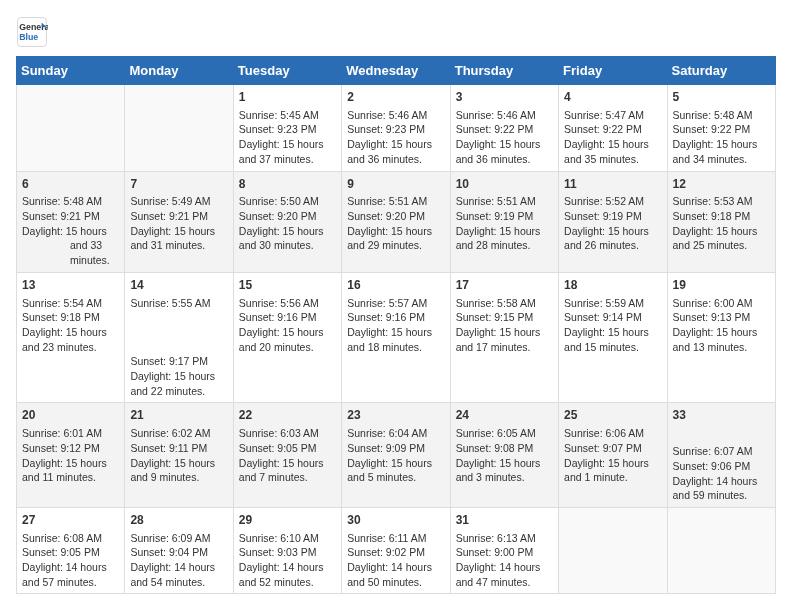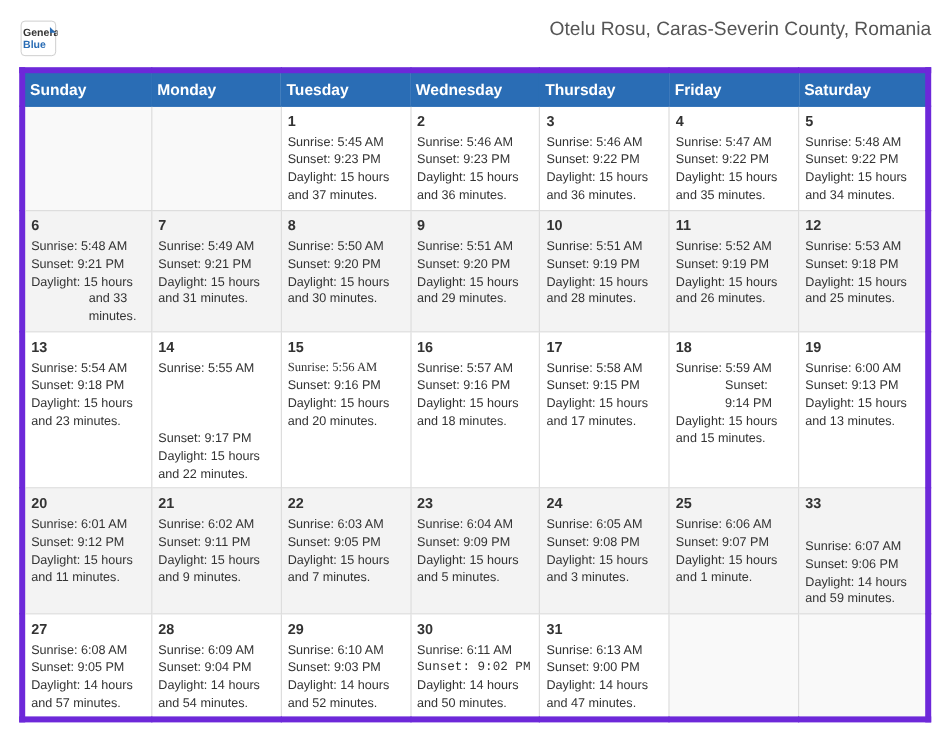--- a/index.html
+++ b/index.html
@@ -34,21 +34,21 @@
       color: #333;
       line-height: 1.1;
     }
     .location-title {
       font-size: 16px;
       color: #555;
     }
     .calendar {
       width: 100%;
       border-collapse: collapse;
-      border: 5px solid #6d28d9;
+      border: 1px solid #6d28d9;
     }
     .calendar th {
       background-color: #2a6db5;
       color: #fff;
       font-size: 13px;
       font-weight: bold;
       padding: 6px 4px;
       text-align: left;
       border: 1px solid #2a6db5;
     }
@@ -81,21 +81,20 @@
 <div class="header">
   <div class="logo">
     <svg class="logo-icon" viewBox="0 0 40 40">
       <rect x="2" y="2" width="36" height="36" rx="4" fill="#fff" stroke="#ccc" stroke-width="1"></rect>
       <text x="4" y="18" font-family="Arial" font-size="11" font-weight="bold" fill="#333">General</text>
       <text x="4" y="30" font-family="Arial" font-size="11" font-weight="bold" fill="#2a6db5">Blue</text>
       <polygon points="32,8 38,14 32,14" fill="#2a6db5"></polygon>
     </svg>
   </div>
   <div class="title-block">
-    <div class="location-title">Otelu Rosu, Caras-Severin County, Romania</div>
   </div>
 </div>
 
 <table class="calendar">
   <thead>
     <tr id="header-row">
         <th>Sunday</th>
         <th>Monday</th>
         <th>Tuesday</th>
         <th>Wednesday</th>
@@ -205,21 +204,21 @@
         </td>
         <td>
           <span class="day-number">14</span>
           <span style="display: block;">Sunrise: 5:55 AM</span>
           <span style="display: block; margin-top: 44px;">Sunset: 9:17 PM</span>
           <span style="display: block;">Daylight: 15 hours</span>
           <span style="display: block;">and 22 minutes.</span>
         </td>
         <td>
           <span class="day-number">15</span>
-          <span style="display: block; font-family: Liberation Serif, serif;">Sunrise: 5:56 AM</span>
+          <span style="display: block;">Sunrise: 5:56 AM</span>
           <span style="display: block;">Sunset: 9:16 PM</span>
           <span style="display: block;">Daylight: 15 hours</span>
           <span style="display: block;">and 20 minutes.</span>
         </td>
         <td>
           <span class="day-number">16</span>
           <span style="display: block;">Sunrise: 5:57 AM</span>
           <span style="display: block;">Sunset: 9:16 PM</span>
           <span style="display: block;">Daylight: 15 hours</span>
           <span style="display: block;">and 18 minutes.</span>
@@ -227,21 +226,21 @@
         <td>
           <span class="day-number">17</span>
           <span style="display: block;">Sunrise: 5:58 AM</span>
           <span style="display: block;">Sunset: 9:15 PM</span>
           <span style="display: block;">Daylight: 15 hours</span>
           <span style="display: block;">and 17 minutes.</span>
         </td>
         <td>
           <span class="day-number">18</span>
           <span style="display: block;">Sunrise: 5:59 AM</span>
-          <span style="display: block; margin-left: 41px;">Sunset: 9:14 PM</span>
+          <span style="display: block;">Sunset: 9:14 PM</span>
           <span style="display: block;">Daylight: 15 hours</span>
           <span style="display: block;">and 15 minutes.</span>
         </td>
         <td>
           <span class="day-number">19</span>
           <span style="display: block;">Sunrise: 6:00 AM</span>
           <span style="display: block;">Sunset: 9:13 PM</span>
           <span style="display: block;">Daylight: 15 hours</span>
           <span style="display: block;">and 13 minutes.</span>
         </td>
@@ -315,21 +314,21 @@
         <td>
           <span class="day-number">29</span>
           <span style="display: block;">Sunrise: 6:10 AM</span>
           <span style="display: block;">Sunset: 9:03 PM</span>
           <span style="display: block;">Daylight: 14 hours</span>
           <span style="display: block;">and 52 minutes.</span>
         </td>
         <td>
           <span class="day-number">30</span>
           <span style="display: block;">Sunrise: 6:11 AM</span>
-          <span style="display: block; font-family: Liberation Mono, monospace;">Sunset: 9:02 PM</span>
+          <span style="display: block;">Sunset: 9:02 PM</span>
           <span style="display: block;">Daylight: 14 hours</span>
           <span style="display: block;">and 50 minutes.</span>
         </td>
         <td>
           <span class="day-number">31</span>
           <span style="display: block;">Sunrise: 6:13 AM</span>
           <span style="display: block;">Sunset: 9:00 PM</span>
           <span style="display: block;">Daylight: 14 hours</span>
           <span style="display: block;">and 47 minutes.</span>
         </td>

